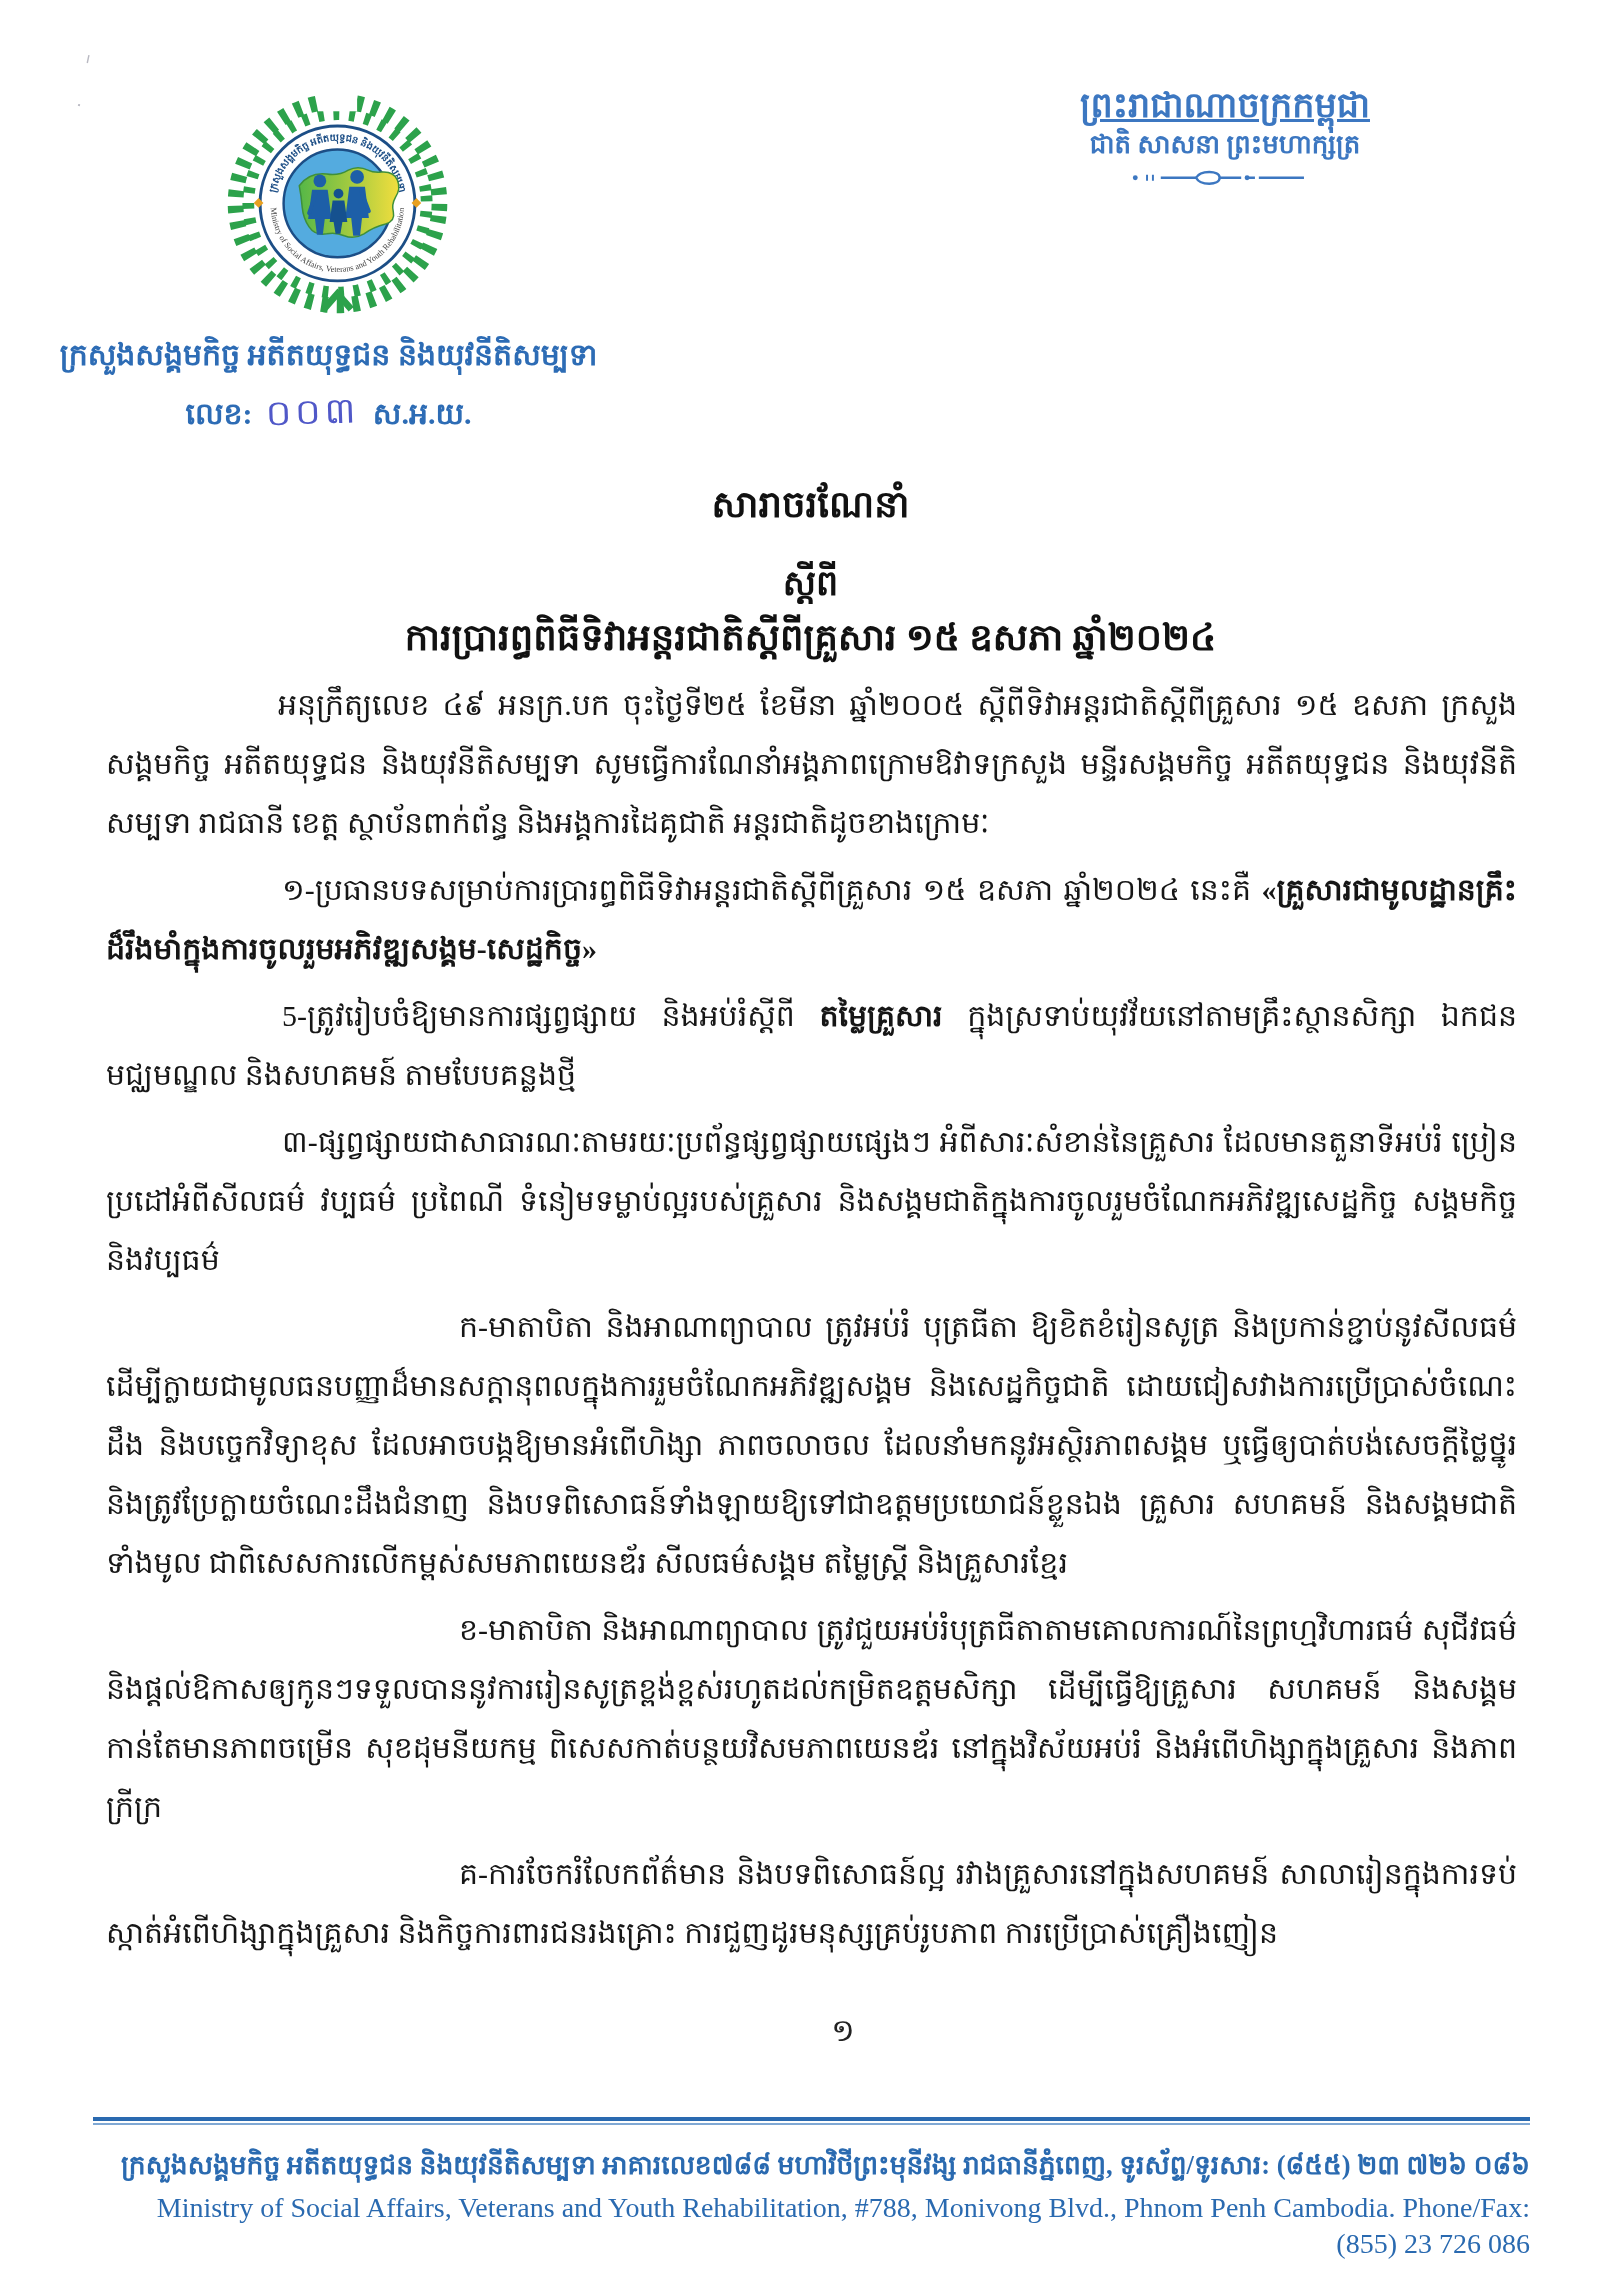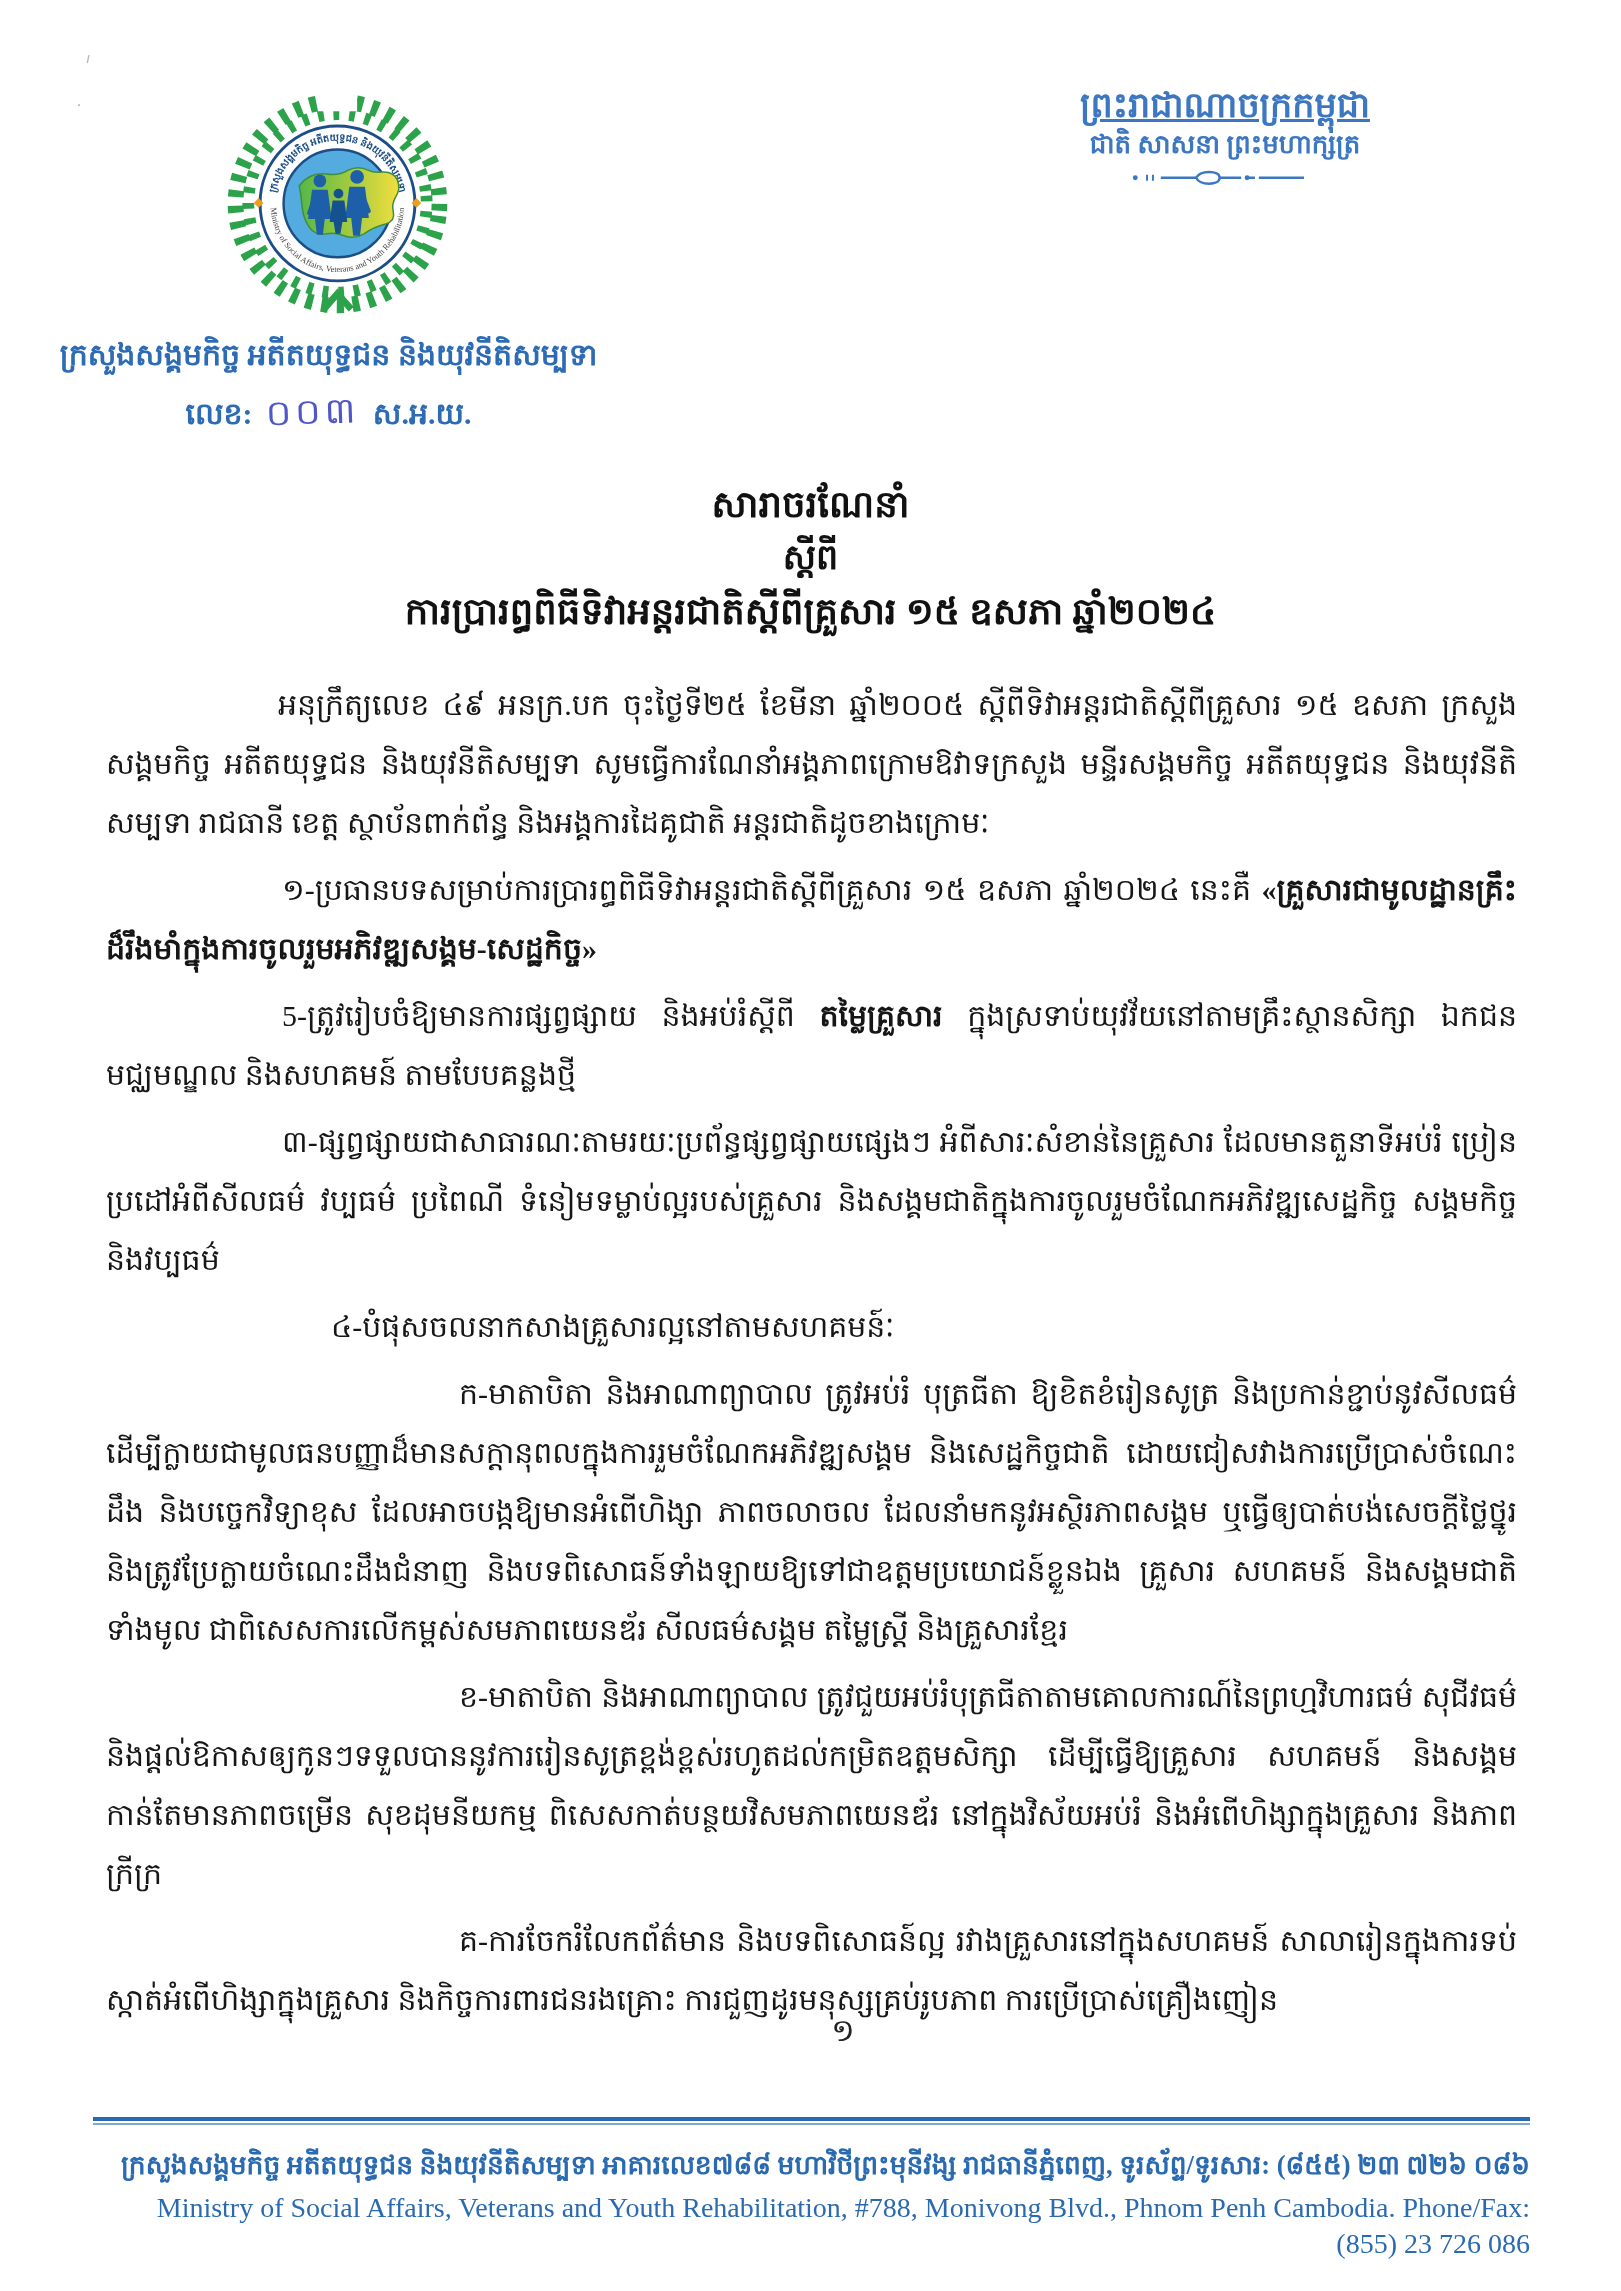--- a/index.html
+++ b/index.html
@@ -32,21 +32,21 @@
   .docnum{margin-top:13.7px;font-size:30px;font-weight:bold;color:#2d6cb5;}
   .docnum .hand{
     font-family:"DejaVu Sans",sans-serif;
     font-weight:normal;color:#5058c8;font-size:36px;
     letter-spacing:3.9px;padding:0 5.9px;display:inline-block;transform:rotate(-2deg);
   }
 
   
   .title{position:absolute;left:0;top:478px;width:1621px;text-align:center;color:#111;}
   .title .t1{font-size:37px;font-weight:bold;line-height:1.45;}
-  .title .t2{font-size:35px;font-weight:bold;line-height:1.5;}
+  .title .t2{font-size:35px;font-weight:bold;line-height:1.5;margin-top:26px;}
   .title .t3{font-size:37px;font-weight:bold;line-height:1.5;}
 
   
   .body-text{
     position:absolute;left:98px;top:667px;width:1427px;
     font-size:30px;line-height:59px;text-align:justify;color:#161616;
   }
   .body-text p{margin:8px;padding:0;}
   .ind-a{text-indent:172px;}
   .ind-b{text-indent:176px;}
@@ -151,23 +151,20 @@
     </p>
     <p class="ind-b">
       <span>១-ប្រធានបទសម្រាប់ការប្រារព្ធពិធីទិវាអន្តរជាតិស្តីពីគ្រួសារ ១៥ ឧសភា ឆ្នាំ២០២៤ នេះគឺ </span><span class="seg-bold">«គ្រួសារជាមូលដ្ឋានគ្រឹះដ៏រឹងមាំក្នុងការចូលរួមអភិវឌ្ឍសង្គម-សេដ្ឋកិច្ច»</span>
     </p>
     <p class="ind-b">
       <span>5-ត្រូវរៀបចំឱ្យមានការផ្សព្វផ្សាយ និងអប់រំស្តីពី </span><span class="seg-bold">តម្លៃគ្រួសារ</span><span> ក្នុងស្រទាប់យុវវ័យនៅតាមគ្រឹះស្ថានសិក្សា ឯកជន មជ្ឈមណ្ឌល និងសហគមន៍ តាមបែបគន្លងថ្មី</span>
     </p>
     <p class="ind-b">
       <span>៣-ផ្សព្វផ្សាយជាសាធារណៈតាមរយៈប្រព័ន្ធផ្សព្វផ្សាយផ្សេងៗ អំពីសារៈសំខាន់នៃគ្រួសារ ដែលមានតួនាទីអប់រំ ប្រៀនប្រដៅអំពីសីលធម៌ វប្បធម៌ ប្រពៃណី ទំនៀមទម្លាប់ល្អរបស់គ្រួសារ និងសង្គមជាតិក្នុងការចូលរួមចំណែកអភិវឌ្ឍសេដ្ឋកិច្ច សង្គមកិច្ច និងវប្បធម៌</span>
     </p>
-    <p class="ind-c">
-      <span>៤-បំផុសចលនាកសាងគ្រួសារល្អនៅតាមសហគមន៍ៈ</span>
-    </p>
     <p class="ind-d">
       <span>ក-មាតាបិតា និងអាណាព្យាបាល ត្រូវអប់រំ បុត្រធីតា ឱ្យខិតខំរៀនសូត្រ និងប្រកាន់ខ្ជាប់នូវសីលធម៌ ដើម្បីក្លាយជាមូលធនបញ្ញាដ៏មានសក្តានុពលក្នុងការរួមចំណែកអភិវឌ្ឍសង្គម និងសេដ្ឋកិច្ចជាតិ ដោយជៀសវាងការប្រើប្រាស់ចំណេះដឹង និងបច្ចេកវិទ្យាខុស ដែលអាចបង្កឱ្យមានអំពើហិង្សា ភាពចលាចល ដែលនាំមកនូវអស្ថិរភាពសង្គម ឬធ្វើឲ្យបាត់បង់សេចក្តីថ្លៃថ្នូរ និងត្រូវប្រែក្លាយចំណេះដឹងជំនាញ និងបទពិសោធន៍ទាំងឡាយឱ្យទៅជាឧត្តមប្រយោជន៍ខ្លួនឯង គ្រួសារ សហគមន៍ និងសង្គមជាតិទាំងមូល ជាពិសេសការលើកម្ពស់សមភាពយេនឌ័រ សីលធម៌សង្គម តម្លៃស្ត្រី និងគ្រួសារខ្មែរ</span>
     </p>
     <p class="ind-d">
       <span>ខ-មាតាបិតា និងអាណាព្យាបាល ត្រូវជួយអប់រំបុត្រធីតាតាមគោលការណ៍នៃព្រហ្មវិហារធម៌ សុជីវធម៌ និងផ្តល់ឱកាសឲ្យកូនៗទទួលបាននូវការរៀនសូត្រខ្ពង់ខ្ពស់រហូតដល់កម្រិតឧត្តមសិក្សា ដើម្បីធ្វើឱ្យគ្រួសារ សហគមន៍ និងសង្គម កាន់តែមានភាពចម្រើន សុខដុមនីយកម្ម ពិសេសកាត់បន្ថយវិសមភាពយេនឌ័រ នៅក្នុងវិស័យអប់រំ និងអំពើហិង្សាក្នុងគ្រួសារ និងភាពក្រីក្រ</span>
     </p>
     <p class="ind-d">
       <span>គ-ការចែករំលែកព័ត៌មាន និងបទពិសោធន៍ល្អ រវាងគ្រួសារនៅក្នុងសហគមន៍ សាលារៀនក្នុងការទប់ស្កាត់អំពើហិង្សាក្នុងគ្រួសារ និងកិច្ចការពារជនរងគ្រោះ ការជួញដូរមនុស្សគ្រប់រូបភាព ការប្រើប្រាស់គ្រឿងញៀន</span>
     </p>
   </div>

